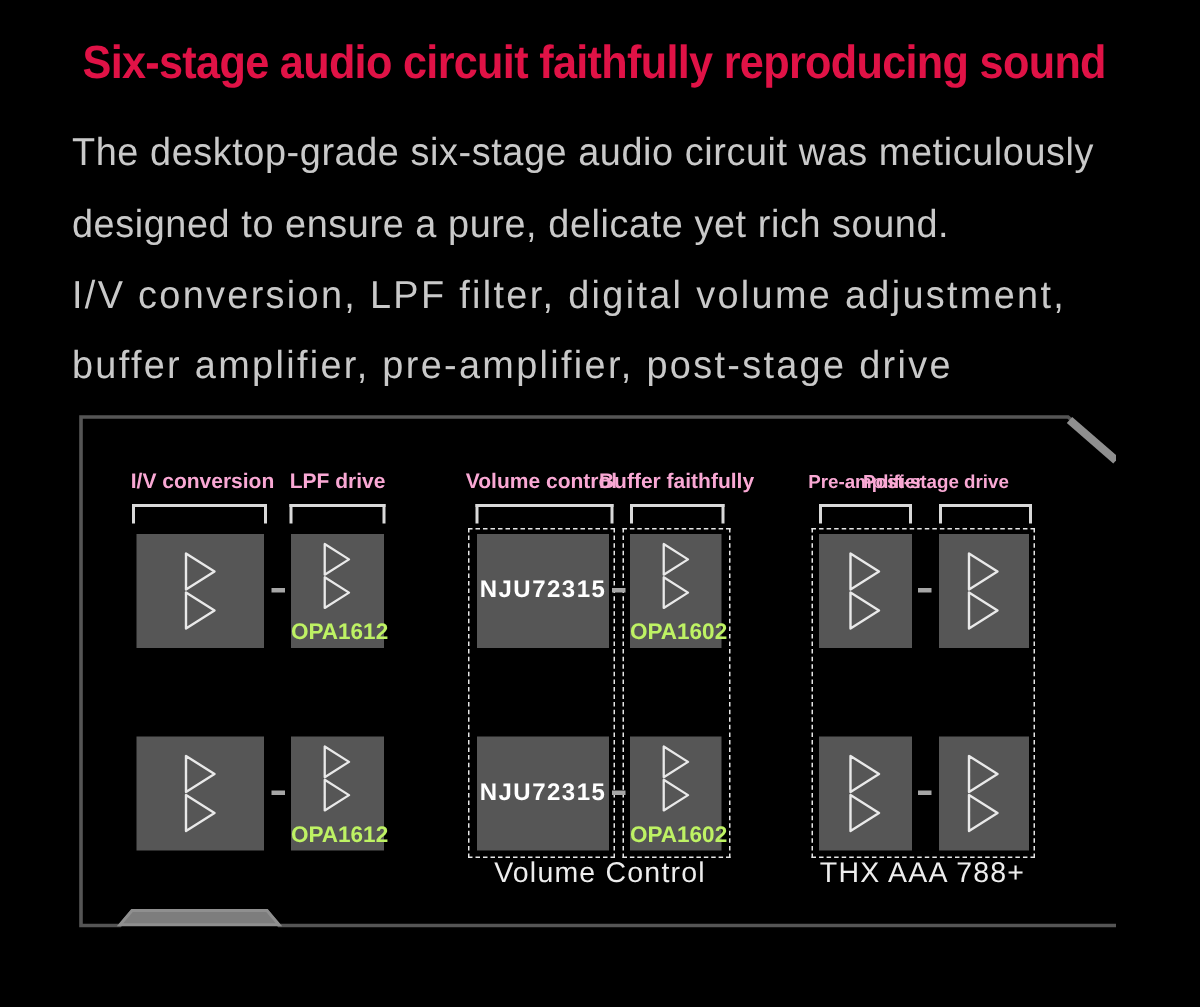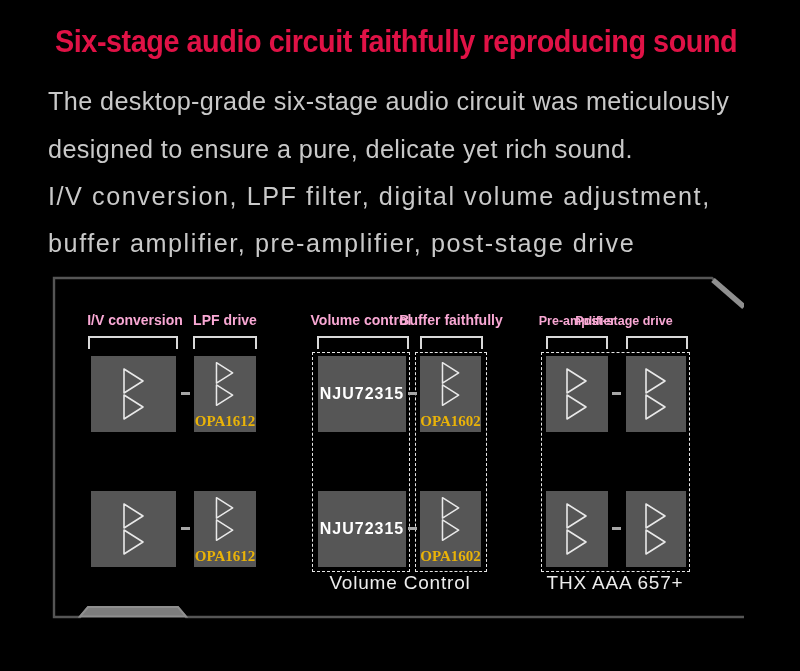--- a/index.html
+++ b/index.html
@@ -38,21 +38,21 @@
   .dashed-box{position:absolute;border:1px dashed #e6e6e6;}
 
   .block{
     position:absolute;background:#565656;
     display:flex;align-items:center;justify-content:center;
   }
   .block .amp{display:block;}
   .block.chip-bottom{flex-direction:column;justify-content:flex-start;padding-top:5px;box-sizing:border-box;}
   .chip-label{
     position:absolute;bottom:2px;left:0;width:100%;text-align:center;
-    color:#eab308;font-weight:700;font-size:15px;letter-spacing:0px;white-space:nowrap;font-family:Liberation Serif, serif;
+    color:#bef264;font-weight:700;font-size:15px;letter-spacing:0px;white-space:nowrap;
   }
   .nju-label{
     color:#fff;font-weight:700;font-size:16px;letter-spacing:1px;white-space:nowrap;
   }
   .connector{position:absolute;width:9px;height:3px;background:#a6a6a6;}
 
   .group-label{
     position:absolute;width:220px;text-align:center;color:#ededed;
     font-size:19px;font-weight:400;letter-spacing:0.8px;white-space:nowrap;
   }
@@ -159,16 +159,16 @@
       <svg class="amp" width="24" height="54" viewBox="0 0 24 54">
           <path d="M2,2 L2,26 L21,14 Z M2,28 L2,52 L21,40 Z" fill="none" stroke="#e9e9e9" stroke-width="1.6" stroke-linejoin="round"></path>
         </svg>
     </div>
 
     <div class="connector" style="left:181px;top:527px"></div>
     <div class="connector" style="left:408px;top:527px"></div>
     <div class="connector" style="left:612px;top:527px"></div>
 
     <div class="group-label" style="left:290px;top:572px">Volume Control</div>
-    <div class="group-label" style="left:505px;top:572px">THX AAA 657+</div>
+    <div class="group-label" style="left:505px;top:572px">THX AAA 788+</div>
 
   </div>
 </div>
 
 </body></html>

